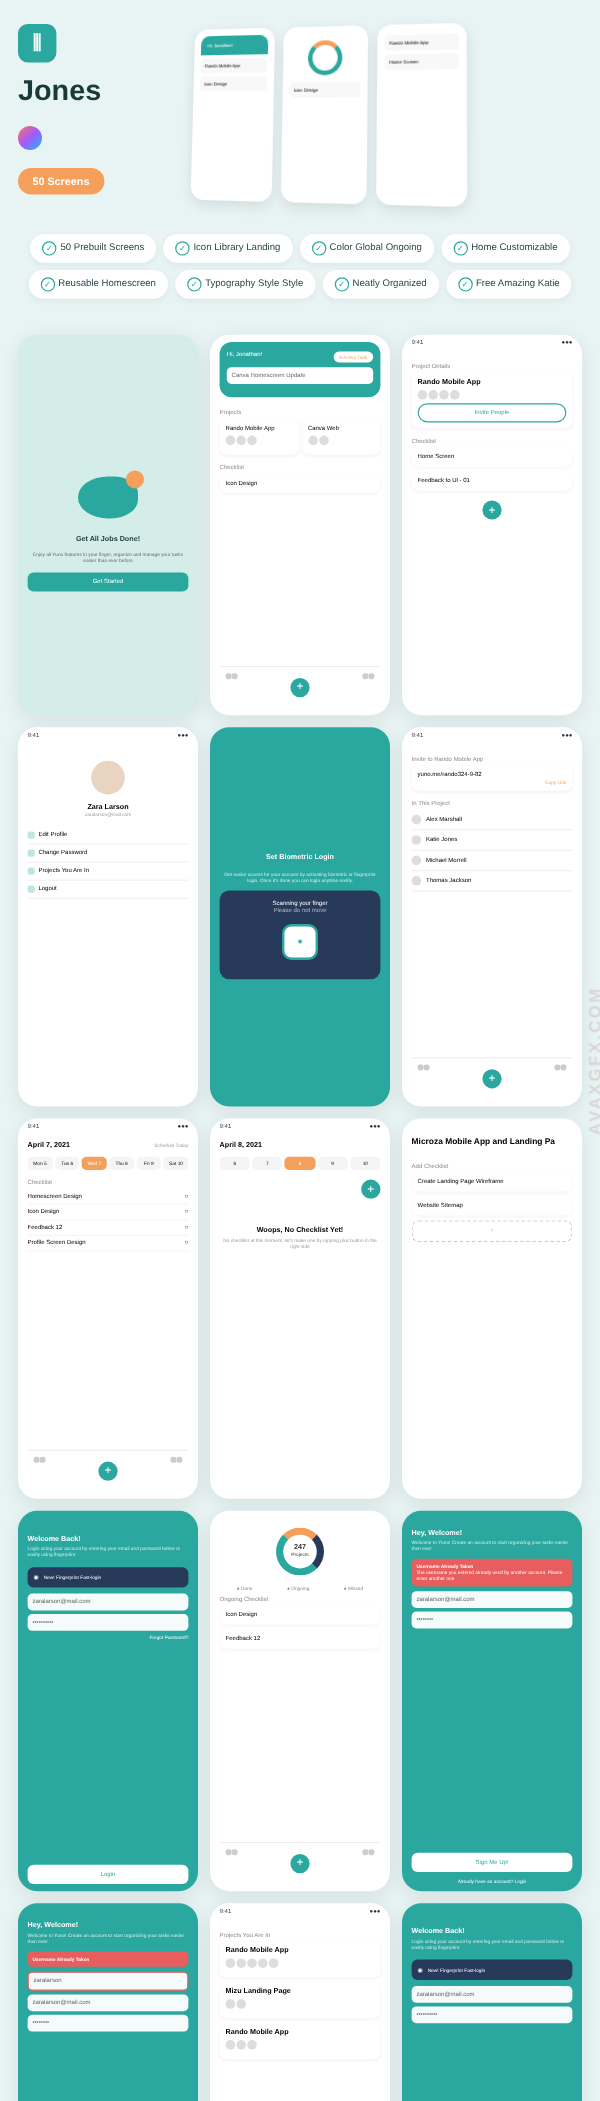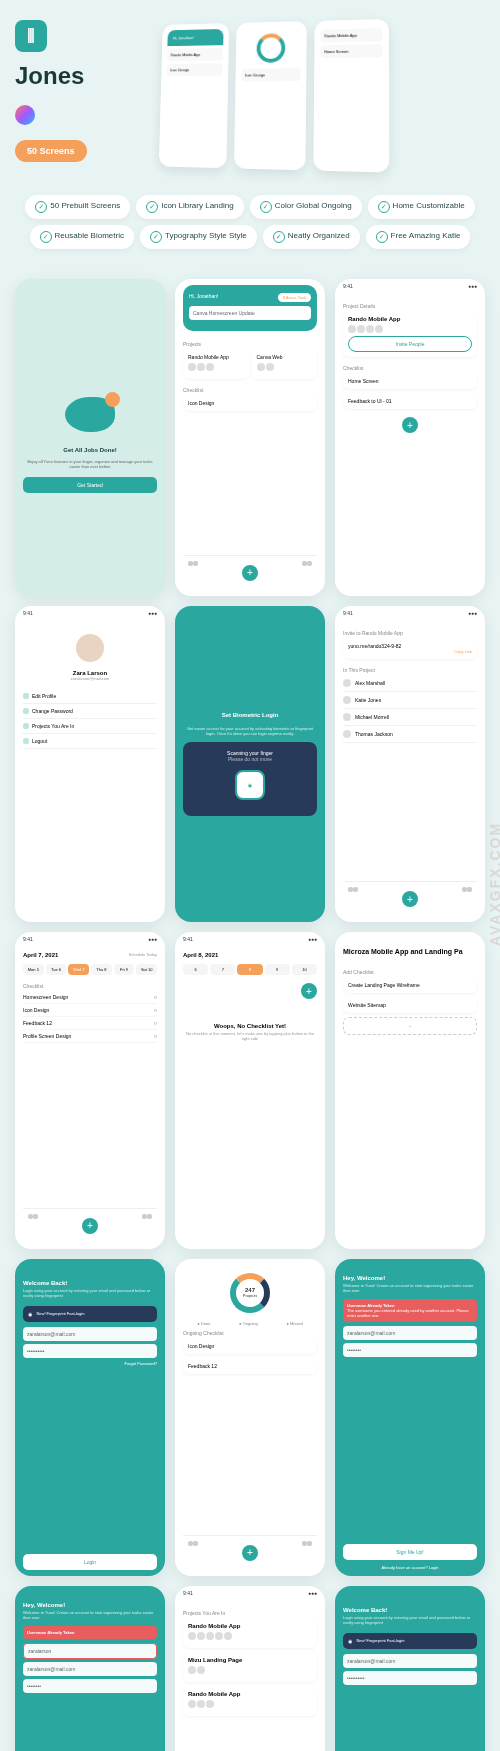--- a/index.html
+++ b/index.html
@@ -93,21 +93,21 @@
   <div class="feature-pill">
       <span class="check">✓</span>
       <span>Color Global Ongoing</span>
     </div>
   <div class="feature-pill">
       <span class="check">✓</span>
       <span>Home Customizable</span>
     </div>
   <div class="feature-pill">
       <span class="check">✓</span>
-      <span>Reusable Biometric</span>
+      <span>Reusable Homescreen</span>
     </div>
   <div class="feature-pill">
       <span class="check">✓</span>
       <span>Typography Style Style</span>
     </div>
   <div class="feature-pill">
       <span class="check">✓</span>
       <span>Neatly Organized</span>
     </div>
   <div class="feature-pill">

